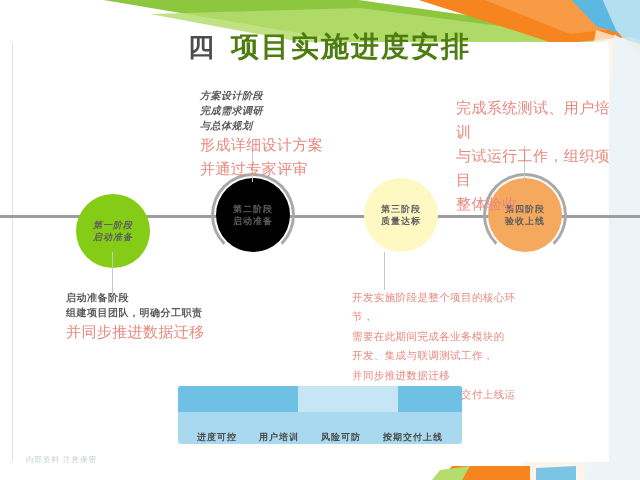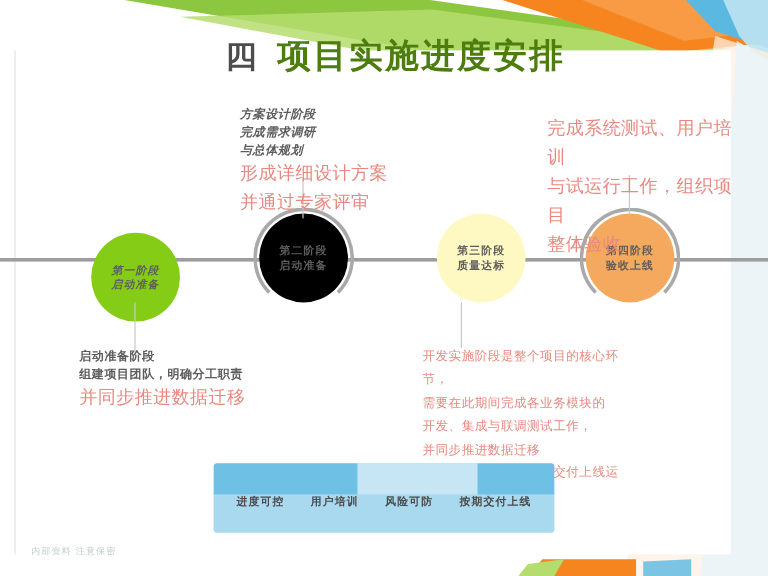--- a/index.html
+++ b/index.html
@@ -73,21 +73,21 @@
     background:#a9d9ef;border-radius:3px;overflow:hidden;
   }
   .banner-head{
     height:26px;display:flex;align-items:center;
   }
   .bh-seg{height:26px;}
   .bh-1{width:120px;background:#6ec1e4;}
   .bh-2{width:100px;background:#c7e6f5;}
   .bh-3{width:64px;background:#6ec1e4;}
   .banner-row{
-    height:32px;display:flex;align-items:flex-start;justify-content:space-around;
+    height:32px;display:flex;align-items:flex-end;justify-content:space-around;
     padding:0 8px;box-sizing:border-box;
   }
   .bcell{
     font-size:9px;font-weight:bold;color:#4a4a4a;letter-spacing:1px;
     white-space:nowrap;
   }
 
   
   .footer{
     position:absolute;left:26px;top:455px;

